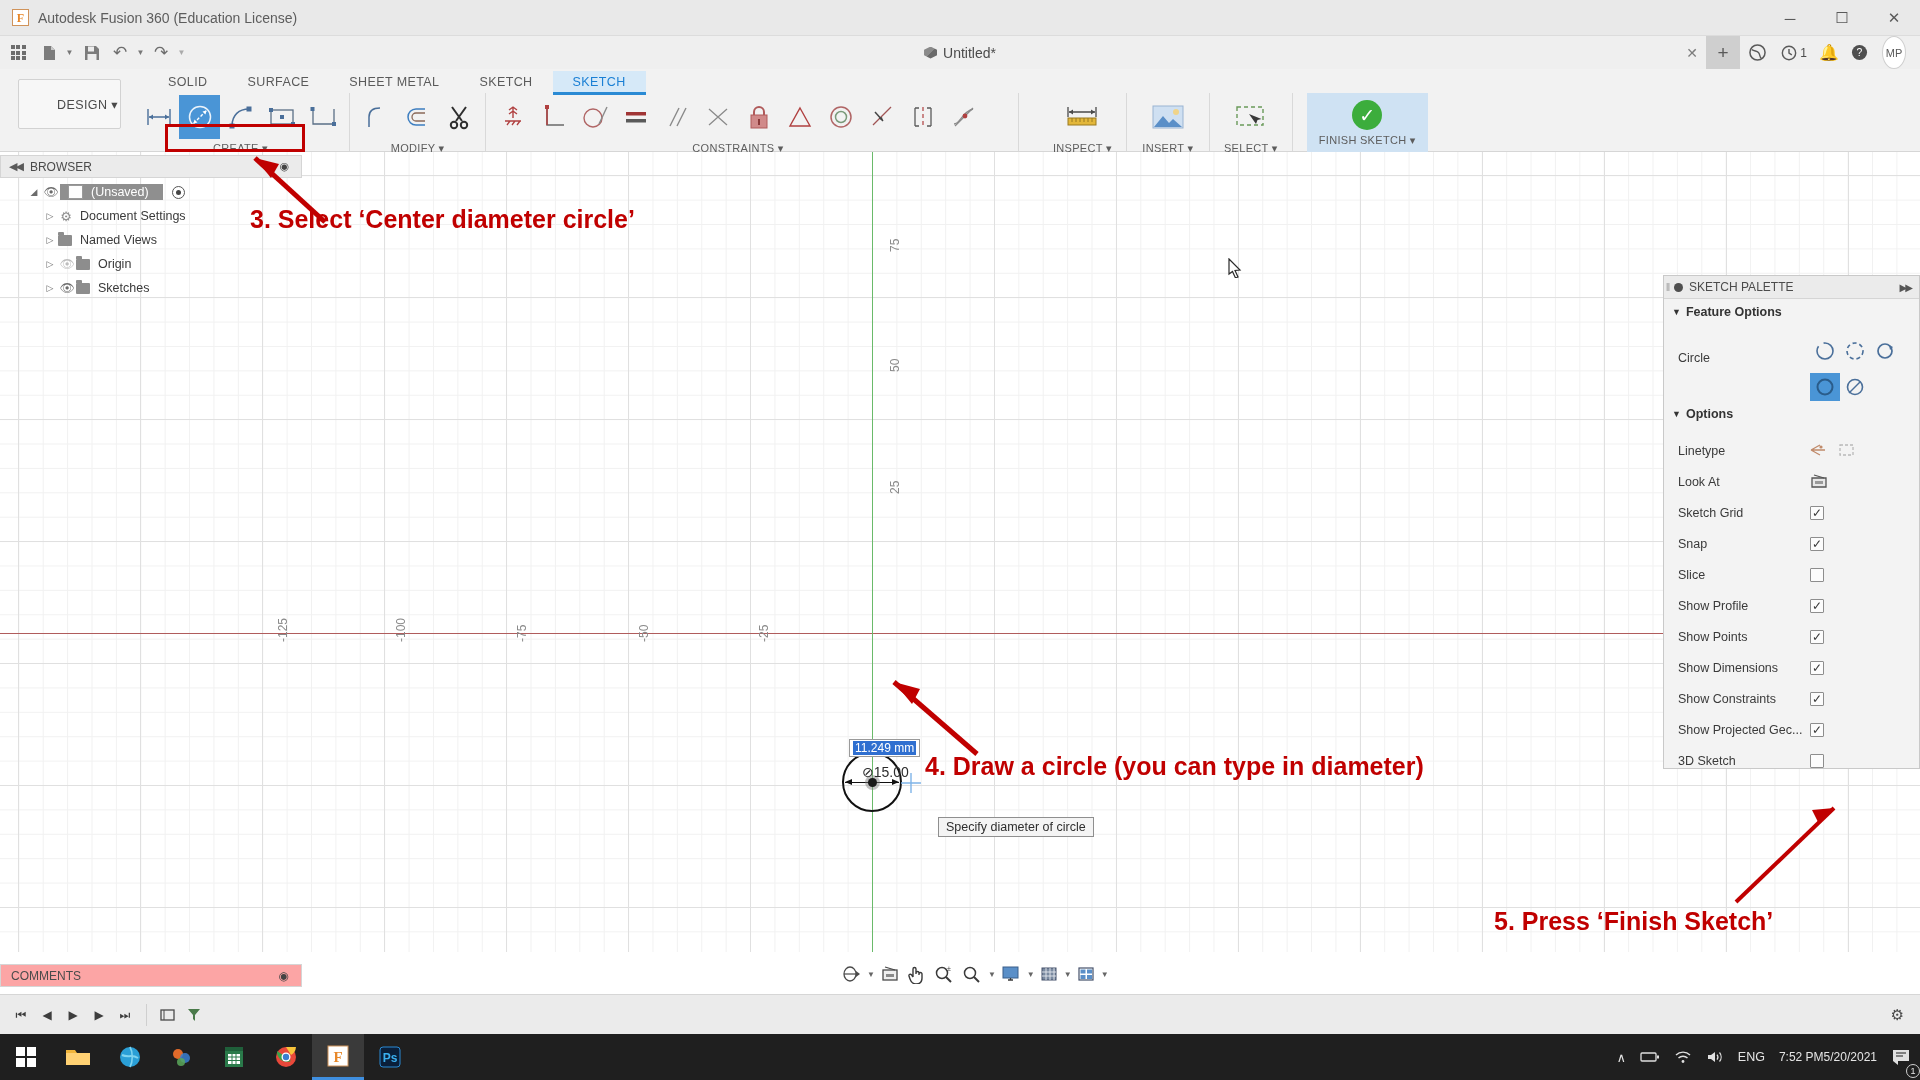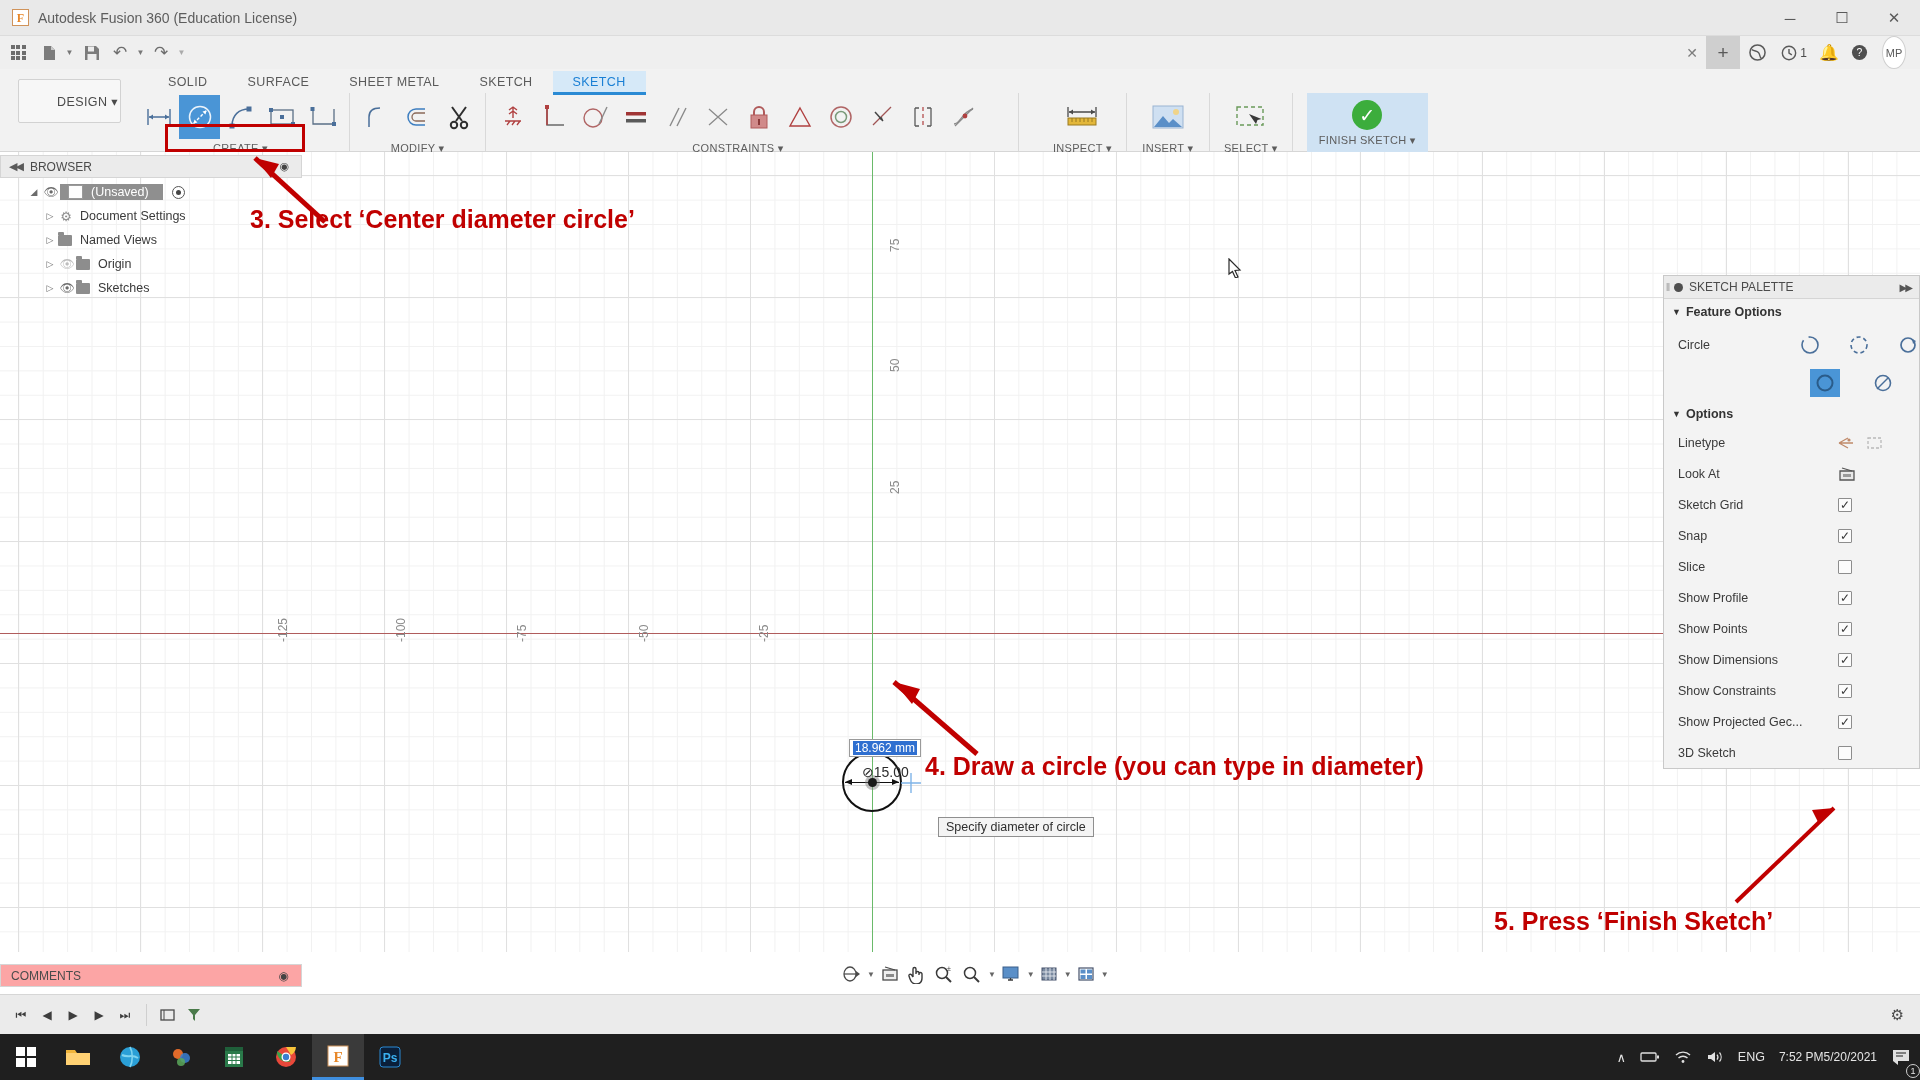--- a/index.html
+++ b/index.html
@@ -78,21 +78,21 @@
   }
   .ws-tabs { position: absolute; left: 148px; top: 2px; display: flex; justify-content: center; }
   .ws-tab {
     font-size: 12.5px; color: #5a5a5a; letter-spacing: .4px;
     padding: 4px 20px 3px 20px;
   }
   .ws-tab.active {
     color: #1a7fd4; background: #d6e9f8; border-bottom: 3px solid #2a8ad4;
   }
   .design-btn {
-    position: absolute; left: 18px; top: 10px; width: 103px; height: 44px;
+    position: absolute; left: 18px; top: 10px; width: 103px; height: 50px;
     border: 1px solid #d2d2d2; background: #f7f7f7; border-radius: 2px;
     display: flex; align-items: center; justify-content: center;
     font-size: 12.5px; color: #4a4a4a; letter-spacing: .4px; padding-left: 36px;
   }
   .panels { position: absolute; left: 138px; top: 24px; display: flex; align-items: flex-start; }
   .panel { display: flex; flex-direction: column; align-items: center; position: relative; }
   .panel-row { display: flex; align-items: center; height: 48px; }
   .panel-label {
     font-size: 11px; color: #5d5d5d; letter-spacing: .3px; margin-top: 1px; white-space: nowrap;
   }
@@ -214,21 +214,21 @@
   }
   .pal-grip { width: 8px; text-align: center; color: #9a9a9a; font-size: 11px; }
   .pal-dot { width: 9px; height: 9px; border-radius: 50%; background: #4f4f4f; margin: 0 6px 0 2px; }
   .pal-expand { margin-left: auto; margin-right: 8px; color: #555; font-size: 10px; letter-spacing: -2px;}
   .pal-sec {
     display: flex; align-items: center; font-size: 12.5px; font-weight: bold; color: #333;
     padding: 6px 0 6px 8px;
   }
   .pal-sec .tri { font-size: 9px; margin-right: 5px; }
   .pal-row {
-    display: flex; align-items: center; height: 31px; padding-left: 14px; font-size: 12.5px; color: #3a3a3a; gap: 28px;
+    display: flex; align-items: flex-end; height: 31px; padding-left: 14px; font-size: 12.5px; color: #3a3a3a;
   }
   .pal-row .lbl { width: 132px; }
   .chk {
     width: 14px; height: 14px; border: 1px solid #8d8d8d; background: #fcfcfc; border-radius: 1px;
     display: flex; align-items: center; justify-content: center; font-size: 12px; color: #3a3a3a;
   }
   .circ-opt { width: 30px; height: 28px; display: flex; align-items: center; justify-content: center; }
   .circ-opt.sel { background: #4a95d6; }
   .pal-footer {
     border-top: 1px solid #d8d8d8; height: 34px; display: flex; align-items: center; justify-content: flex-end;
@@ -338,20 +338,24 @@
           <rect x="4" y="1.5" width="6" height="5" fill="#ededed"></rect>
           <rect x="3.5" y="9" width="9" height="6" fill="#ededed"></rect>
         </svg>
     </div>
     <div class="qat-ico" style="width:26px;font-size:17px;color:#6d6d6d">↶</div>
     <div class="qat-ico" style="width:15px;font-size:8px;color:#777">▼</div>
     <div class="qat-ico" style="width:26px;font-size:17px;color:#6d6d6d">↷</div>
     <div class="qat-ico" style="width:15px;font-size:8px;color:#aaa">▼</div>
   </div>
 
+  <div class="doc-title">
+    <span class="cube-mini"></span>
+    <span>Untitled*</span>
+  </div>
 
   <div class="qat-right">
     <div style="width:28px;font-size:14px;color:#7d7d7d">✕</div>
     <div class="plus-tab">+</div>
     <div style="width:34px">
       <svg width="17" height="17" viewBox="0 0 18 18">
           <circle cx="9" cy="9" r="8" fill="none" stroke="#5a5a5a" stroke-width="1.6"></circle>
           <path d="M3 6c3 2 5 1 7 3s1 5 3 6" fill="none" stroke="#5a5a5a" stroke-width="1.5"></path>
         </svg>
     </div>
@@ -608,21 +612,21 @@
     <div class="diam-line"></div>
     <div class="sk-center"></div>
     <div class="diam-text">⊘15.00</div>
     <div class="blue-cross">
       <svg width="26" height="26" viewBox="0 0 26 26">
           <path d="M3 13h20M13 3v20" stroke="#7fb4e8" stroke-width="1.4"></path>
         </svg>
     </div>
 
     <div class="dim-input">
-      <span>18.962 mm</span>
+      <span>11.249 mm</span>
     </div>
 
     <div class="tooltip-chip">Specify diameter of circle</div>
 
     <div class="cursor-arrow">
       <svg width="14" height="20" viewBox="0 0 14 20">
           <path d="M1 1l11 11-5 .5L10 19l-2.5 1-3-6.5L1 16z" fill="#fff" stroke="#2a2a2a" stroke-width="1.2"></path>
         </svg>
     </div>
 

